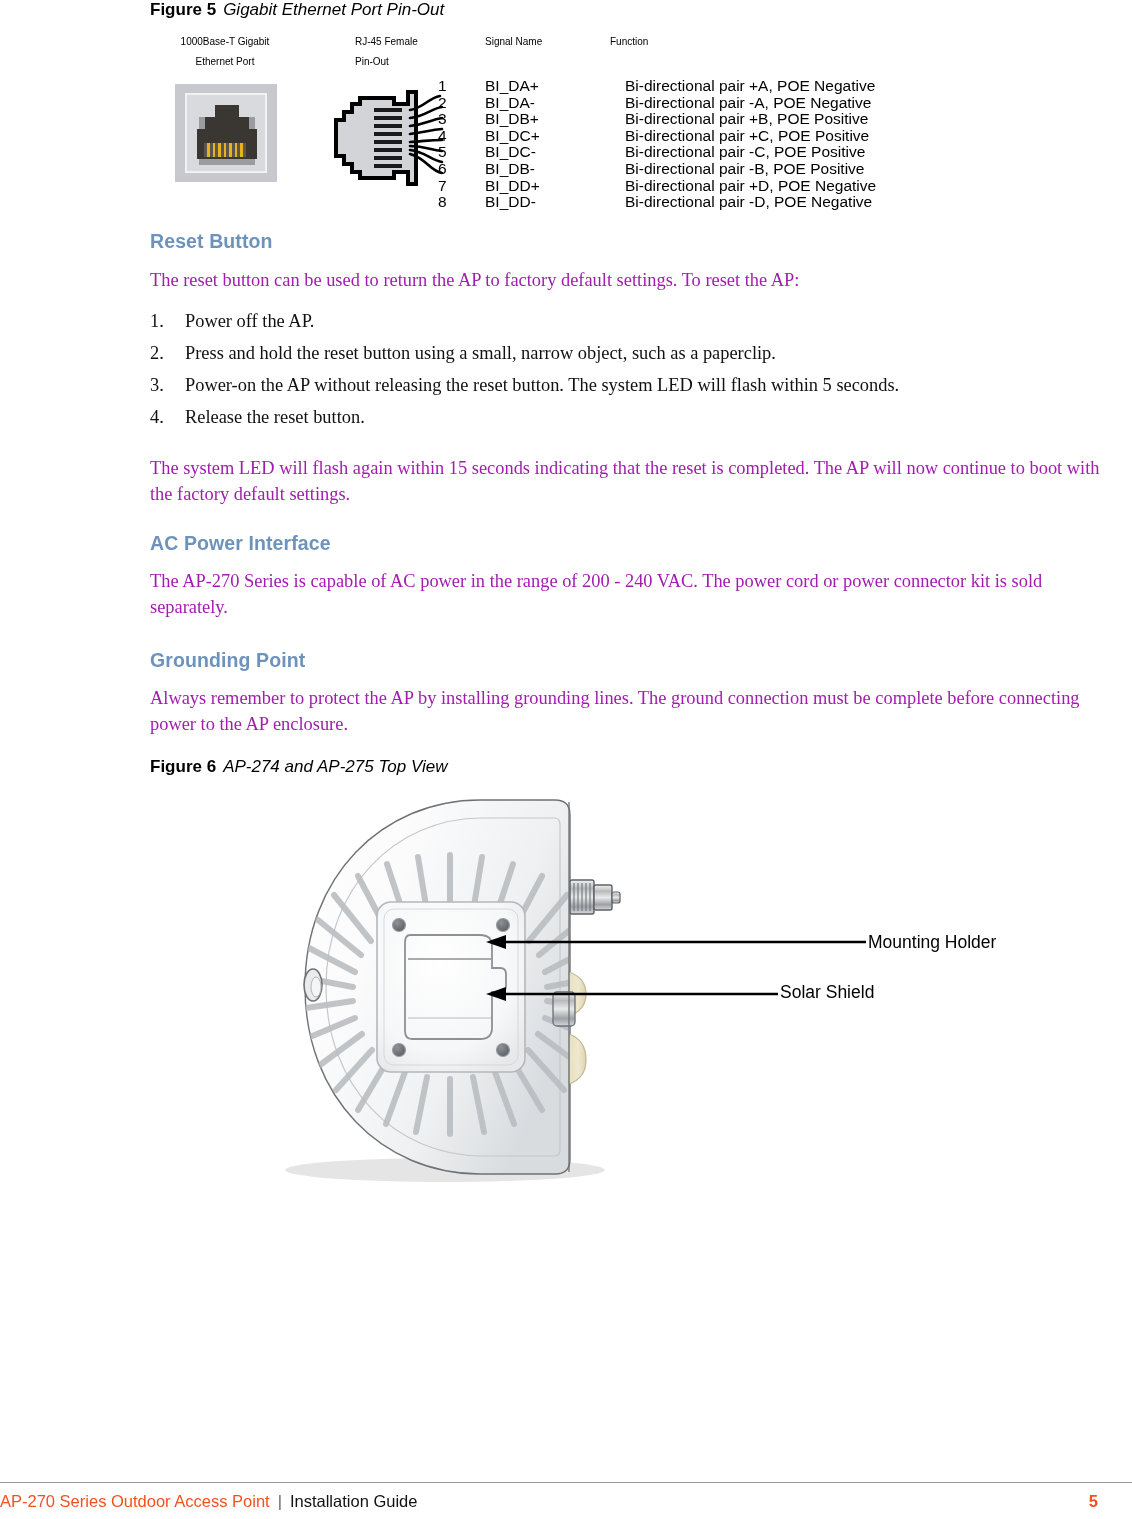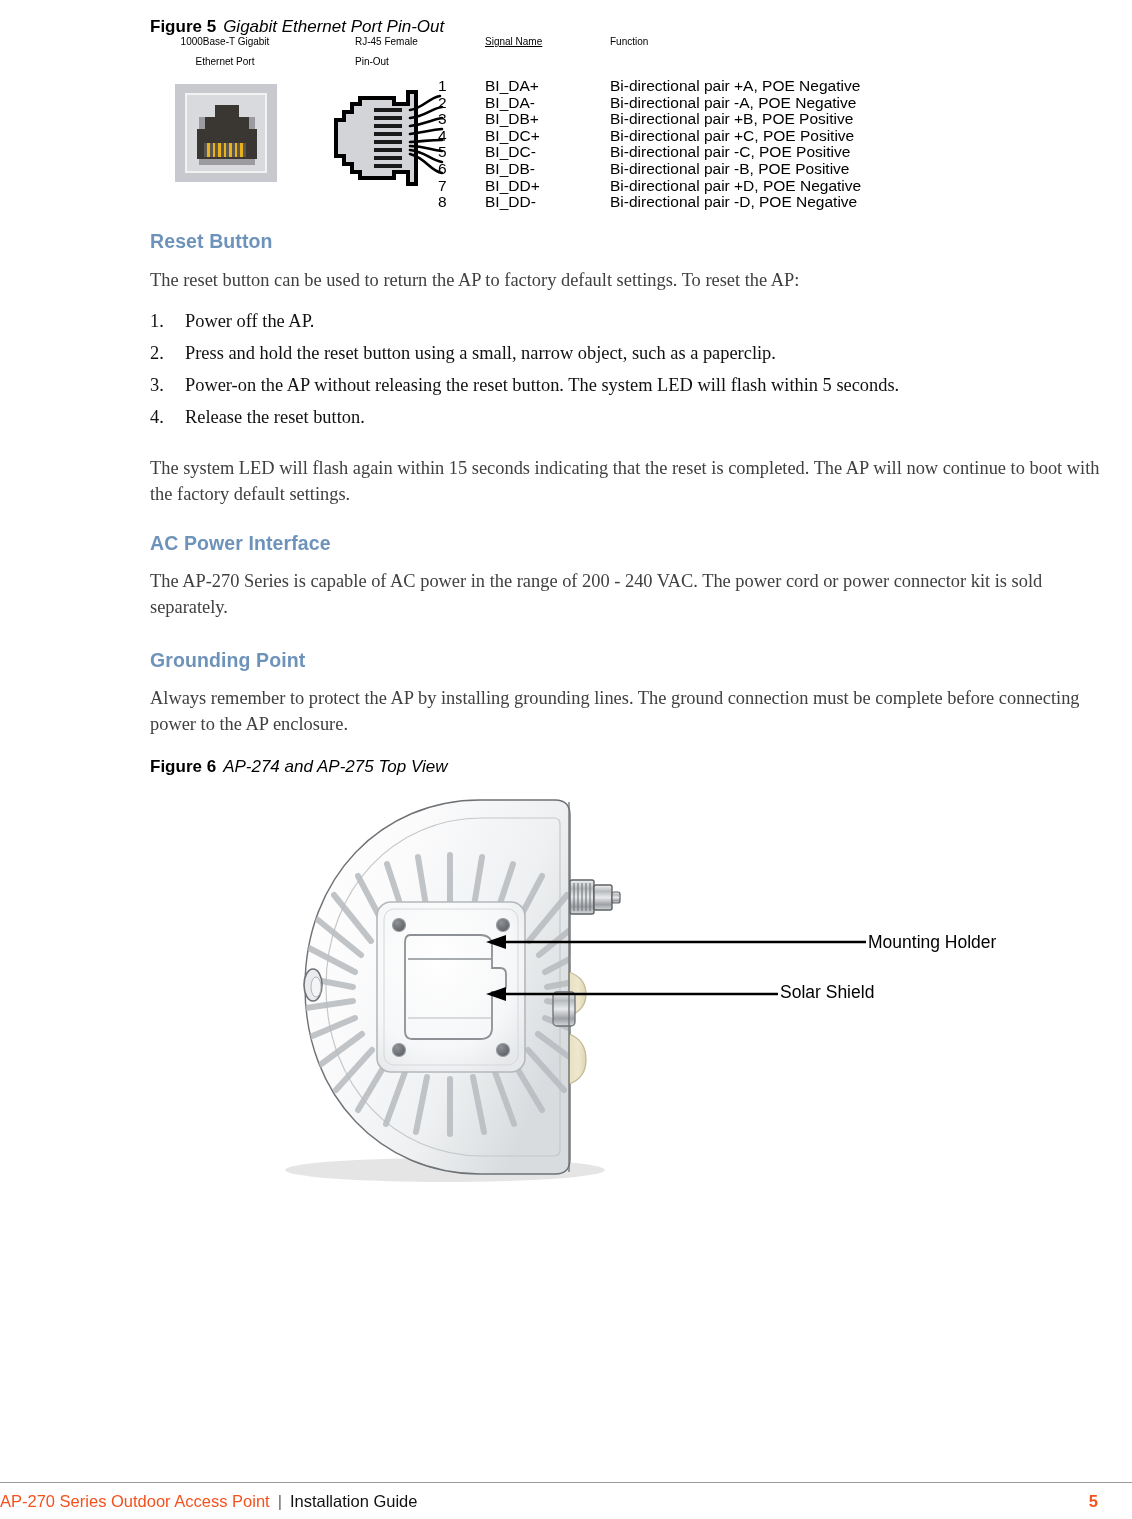--- a/index.html
+++ b/index.html
@@ -51,21 +51,21 @@
     letter-spacing: 0.1px;
     white-space: nowrap;
   }
 
   
   .body-p {
     position: absolute;
     font-family: "Liberation Serif", "DejaVu Serif", serif;
     font-size: 18.4px;
     line-height: 26px;
-    color: #404040;
+    color: #a21caf;
     text-align: left;
   }
 
   
   .olist { position: absolute; }
   .olist-item {
     position: relative;
     font-family: "Liberation Serif", "DejaVu Serif", serif;
     font-size: 18.4px;
     line-height: 26px;
@@ -95,21 +95,21 @@
   .f5-label {
     position: absolute;
     font-family: "Liberation Sans", "DejaVu Sans", sans-serif;
     font-size: 10px;
     line-height: 20px;
     color: #000;
     white-space: nowrap;
   }
   #f5-col1-label { left: 0px; top: 4px; width: 150px; text-align: center; }
   #f5-col2-label { left: 205px; top: 4px; text-align: left; }
-  #f5-col3-label { left: 335px; top: 4px; text-decoration: underline; }
+  #f5-col3-label { left: 335px; top: 4px; }
   #f5-col4-label { left: 460px; top: 4px; }
 
   
   #rj45-port {
     position: absolute;
     left: 25px;
     top: 56px;
     width: 102px;
     height: 98px;
     background: #c7c9ce;
@@ -162,21 +162,21 @@
   .f5-col {
     position: absolute;
     font-family: "Liberation Sans", "DejaVu Sans", sans-serif;
     font-size: 15.5px;
     line-height: 16.6px;
     color: #000;
     white-space: nowrap;
   }
   .f5-col div { height: 16.6px; }
   #f5-signals { left: 335px; top: 50px; }
-  #f5-functions { left: 460px; top: 50px; }
+  #f5-functions { left: 475px; top: 50px; }
 
   
   #figure6 {
     position: absolute;
     left: 150px;
     top: 782px;
     width: 960px;
     height: 410px;
   }
   .callout-label {
@@ -232,21 +232,21 @@
     top: 3px;
     font-weight: bold;
     color: #F4511E;
   }
 </style>
 </head>
 <body>
 
 <div class="page">
 
-  <div class="fig-caption" style="left:150px; top:17px;">
+  <div class="fig-caption" style="left:150px; top:0px;">
     <span class="fig-num">Figure 5</span><span class="fig-title">Gigabit Ethernet Port Pin-Out</span>
   </div>
 
   <div id="figure5">
 
     <div class="f5-label" id="f5-col1-label">
       <div>1000Base-T Gigabit</div>
       <div>Ethernet Port</div>
     </div>
 

